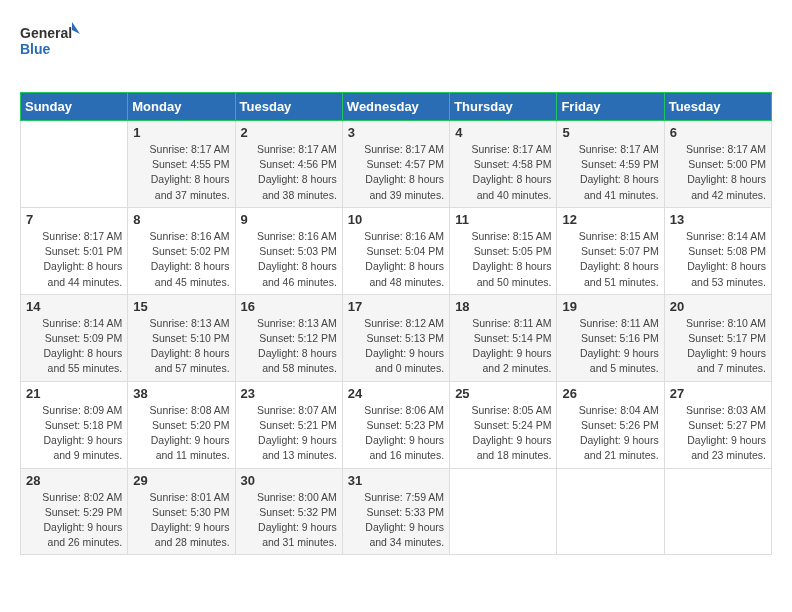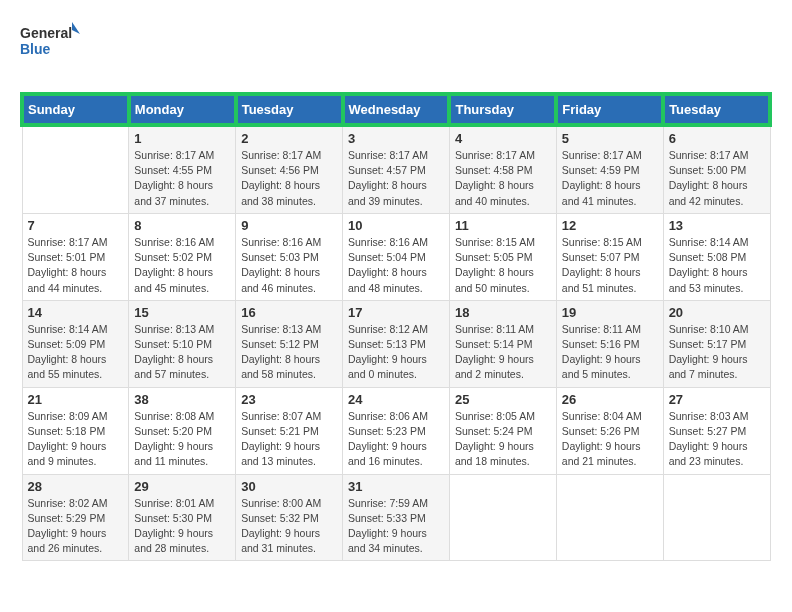--- a/index.html
+++ b/index.html
@@ -38,21 +38,21 @@
       border-collapse: collapse;
       font-size: 11px;
     }
     thead tr th {
       background-color: #2a6db5;
       color: #fff;
       padding: 6px 4px;
       text-align: left;
       font-size: 13px;
       font-weight: 600;
-      border: 4px solid #22c55e;
+      border: 1px solid #22c55e;
     }
     tbody tr td {
       border: 1px solid #ddd;
       padding: 4px 5px;
       vertical-align: top;
       width: 107px;
       min-height: 80px;
     }
     tbody tr td.empty {
       background: #f9f9f9;
@@ -70,20 +70,21 @@
       font-size: 13px;
       font-weight: bold;
       color: #333;
       display: block;
       margin-bottom: 2px;
     }
     .day-detail {
       color: #444;
       font-size: 10.5px;
       line-height: 1.45;
+      text-align: right;
     }
   </style>
 </head>
 <body>
 
 <div class="header-area">
   <div class="logo">
       <svg width="60" height="40" viewBox="0 0 60 40">
     <text x="0" y="18" font-size="14" font-weight="bold" fill="#333" font-family="Arial">General</text>
     <polygon points="52,2 60,14 52,10" fill="#2a6db5"></polygon>

